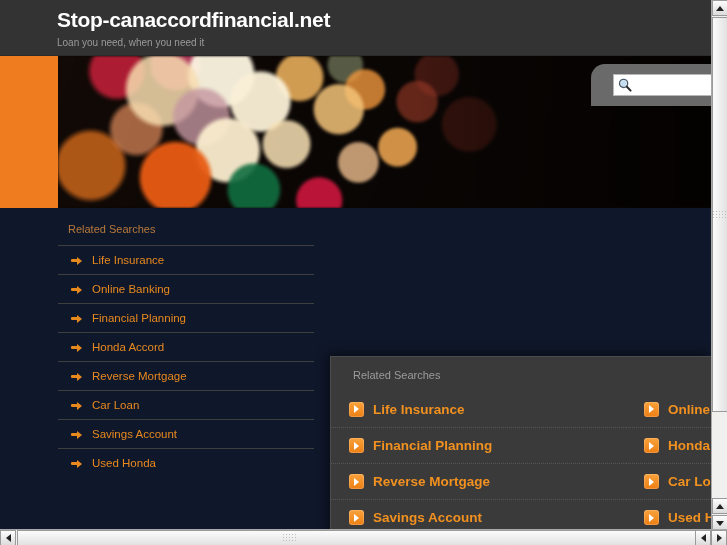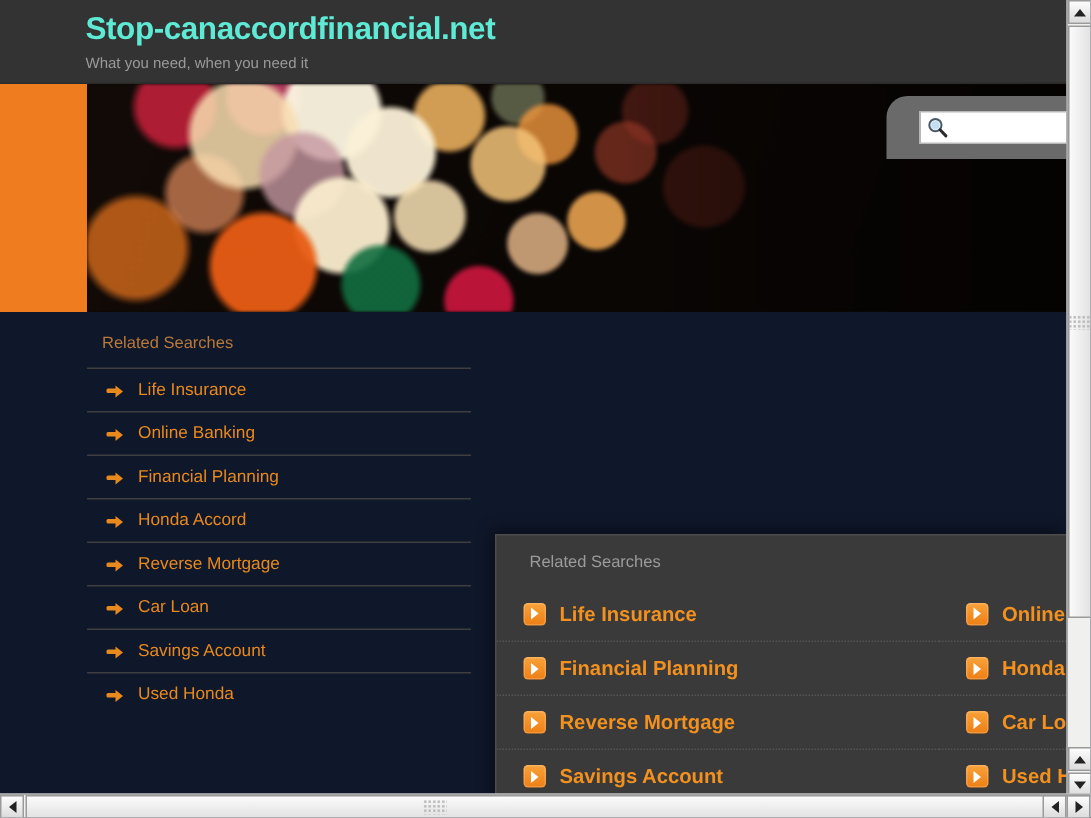--- a/index.html
+++ b/index.html
@@ -36,21 +36,21 @@
     height: 56px;
     background: #333333;
     border-bottom: 1px solid #2b2b2b;
   }
   #site-title {
     position: absolute;
     left: 57px;
     top: 8px;
     font-size: 21px;
     font-weight: bold;
-    color: #5eead4;
+    color: #ffffff;
     letter-spacing: -0.3px;
     white-space: nowrap;
   }
   #site-tagline {
     position: absolute;
     left: 57px;
     top: 37px;
     font-size: 10px;
     color: #9a9a9a;
     white-space: nowrap;
@@ -331,21 +331,21 @@
 </style>
 </head>
 <body>
 
 <div id="viewport">
 
   <div id="page">
 
     <div id="header">
       <div id="site-title">Stop-canaccordfinancial.net</div>
-      <div id="site-tagline">What you need, when you need it</div>
+      <div id="site-tagline">Loan you need, when you need it</div>
       <a id="header-link" href="#">Make</a>
     </div>
 
     <div id="hero">
       <div id="hero-accent"></div>
       <div id="hero-photo"></div>
     </div>
 
     <div id="search-wrap">
       <div id="search-field">

